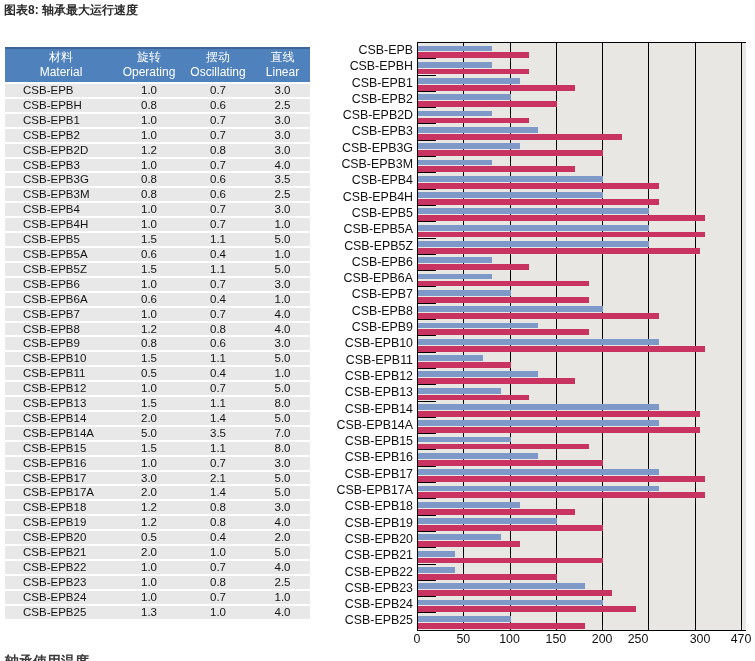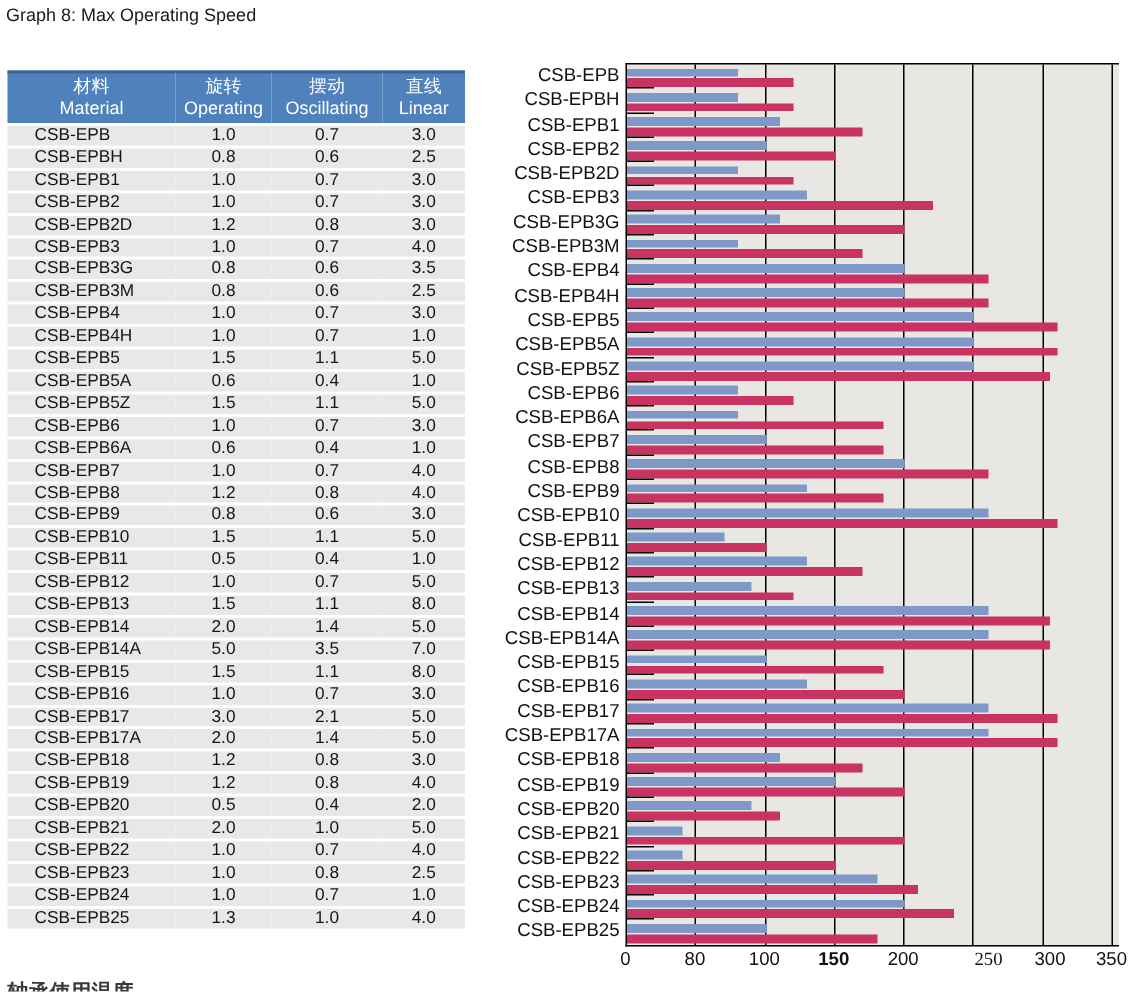--- a/index.html
+++ b/index.html
@@ -58,21 +58,21 @@
     position:absolute;left:5px;top:653px;font-size:14px;font-weight:bold;color:#3a3a3a;
     white-space:nowrap;
   }
 </style>
 </head>
 <body>
 
 <div class="page">
 
   <div class="title-block" id="left-titles">
-    <div class="en">Graph 8: Max Operating Speed</div>
+    <div class="cn">图表8:  轴承最大运行速度</div>
   </div>
 
   <div class="title-block" id="right-titles">
   </div>
 
   <table class="speed">
     <colgroup>
         <col class="c-mat">
         <col class="c-rot">
         <col class="c-osc">
@@ -541,24 +541,24 @@
         </div>
         <div class="cat-cell">
           <div class="tick"></div>
           <div class="bar blue" style="width: 92.5714px; background: rgb(126, 153, 200);"></div>
           <div class="bar red" style="width: 166.629px; background: rgb(200, 51, 98);"></div>
         </div>
       </div>
   </div>
   <div class="xaxis">
       <div class="xl" style="left: 0px;">0</div>
-      <div class="xl" style="left: 46.2857px;">80</div>
+      <div class="xl" style="left: 46.2857px;">50</div>
       <div class="xl" style="left: 92.5714px;">100</div>
-      <div class="xl" style="left: 138.857px; font-weight: bold;">150</div>
+      <div class="xl" style="left: 138.857px;">150</div>
       <div class="xl" style="left: 185.143px;">200</div>
-      <div class="xl" style="left: 242px; font-family: Liberation Serif, serif;">250</div>
+      <div class="xl" style="left: 221px;">250</div>
       <div class="xl" style="left: 283px;">300</div>
-      <div class="xl" style="left: 324px;">350</div>
+      <div class="xl" style="left: 324px;">470</div>
     </div>
 
   <div class="bottom-partial">轴承使用温度</div>
 
 </div>
 
 </body></html>

